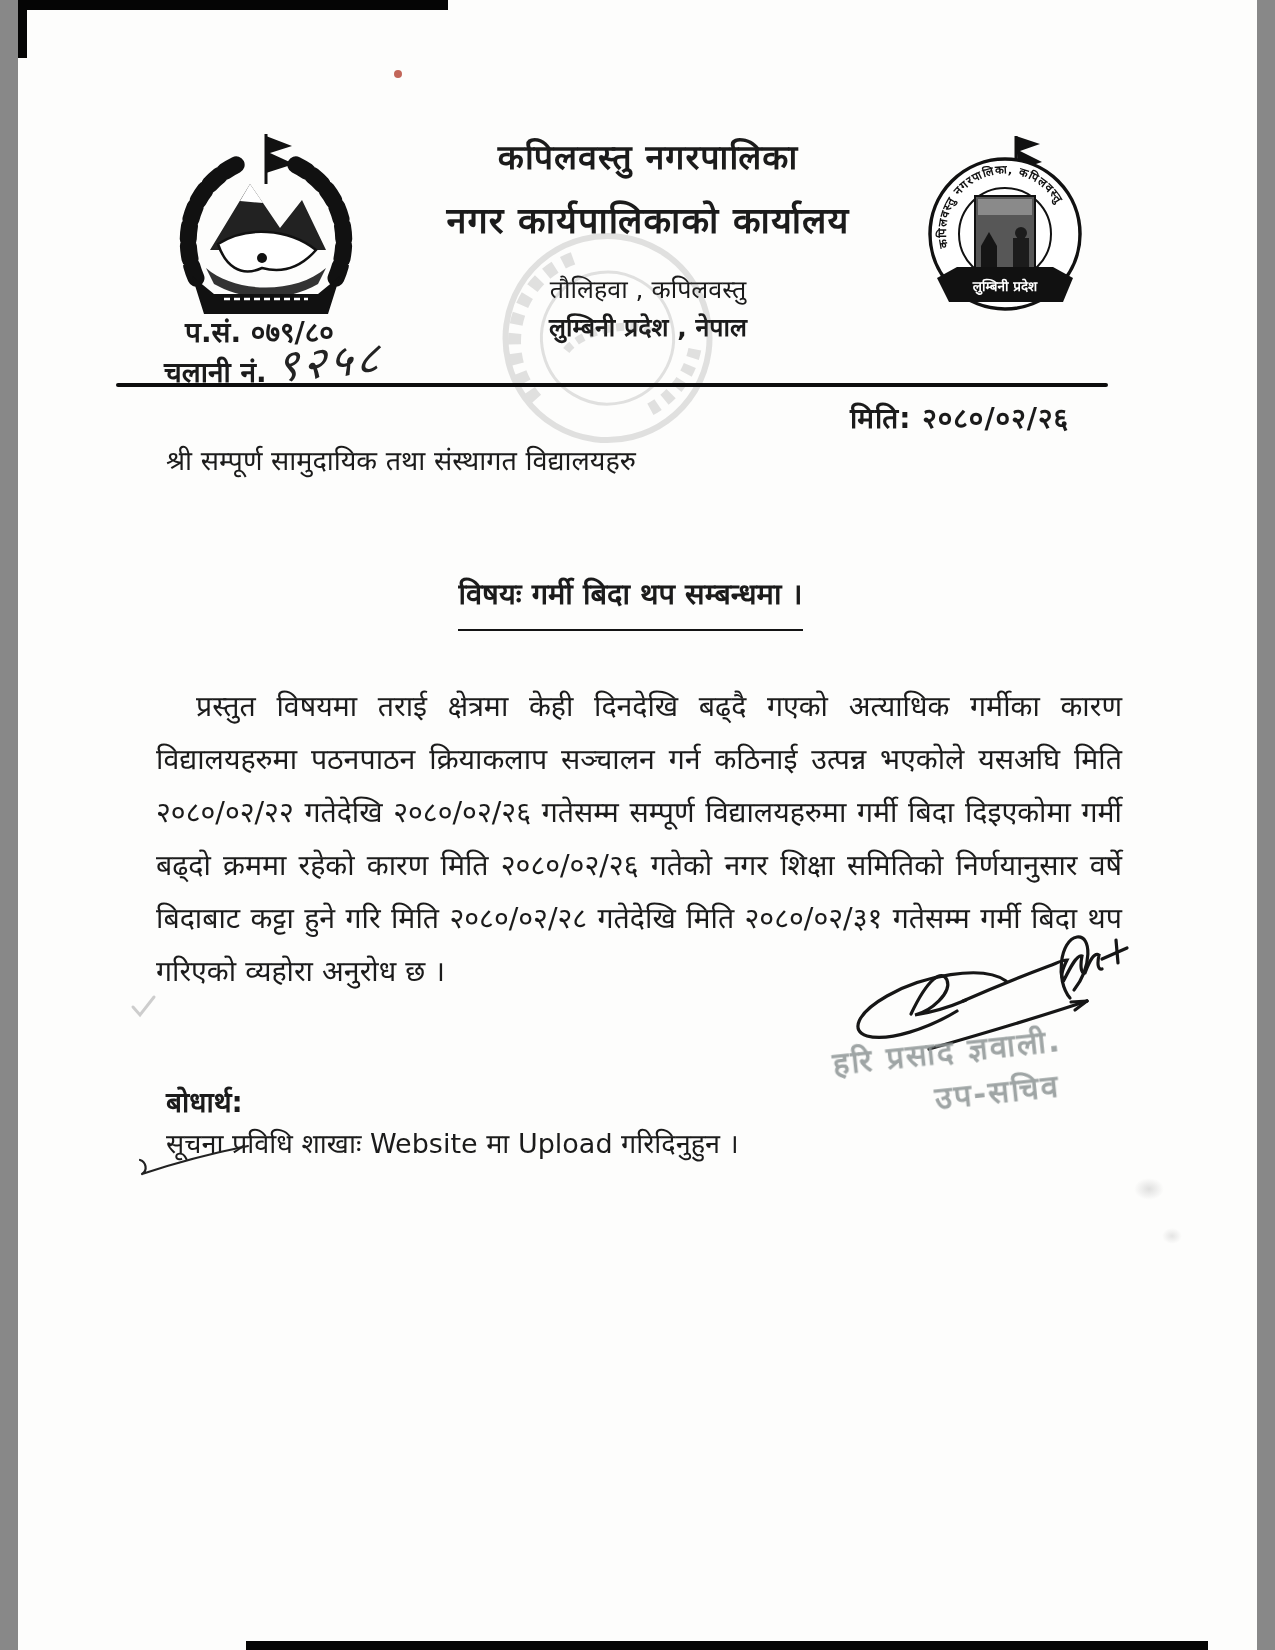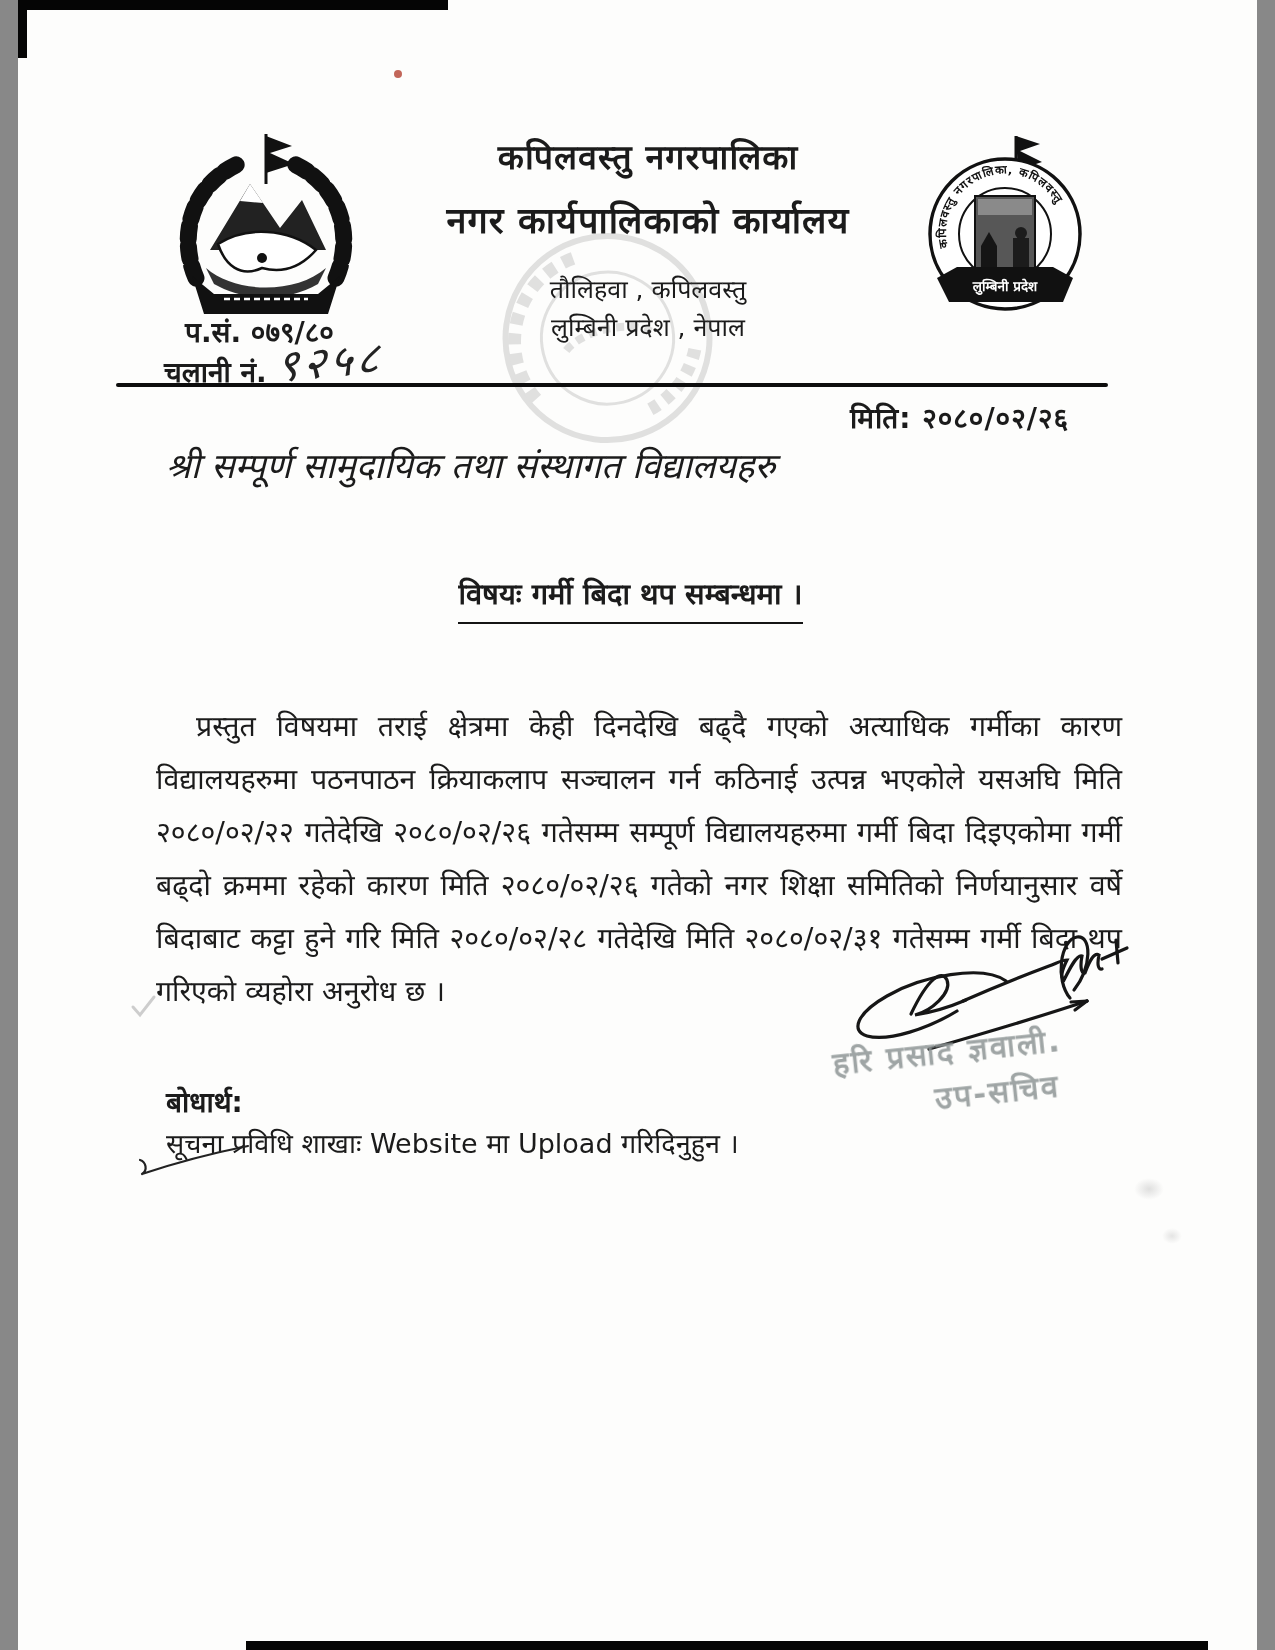--- a/index.html
+++ b/index.html
@@ -13,40 +13,40 @@
 
   
   .bar { background:#050505; }
   .smudge { border-radius:50%; background:radial-gradient(#9a9a9a,transparent 70%); }
 
   
   .lh-center { left:330px; top:133px; width:600px; text-align:center; }
   .lh-muni   { font-size:34px; font-weight:600; letter-spacing:1px; }
   .lh-office { font-size:36px; font-weight:700; margin-top:16px; letter-spacing:1px; }
   .lh-addr1  { font-size:25px; margin-top:27px; font-weight:500; }
-  .lh-addr2  { font-size:25px; margin-top:4px;  font-weight:400; }
+  .lh-addr2  { font-size:25px; margin-top:4px;  font-weight:700; }
 
   .refline   { font-size:28px; font-weight:600; }
   .handwritten {
     font-size:44px; font-style:italic; font-weight:500; color:#232323;
     transform:rotate(-5deg) skewX(-8deg); letter-spacing:4px;
   }
 
   .rule { background:#0d0d0d; border-radius:2px; }
   .dateline { font-size:28px; font-weight:600; letter-spacing:1px;text-align:center; }
-  .addressee { font-size:35px; font-weight:500;font-style:italic; }
+  .addressee { font-size:27px; font-weight:500; }
 
   .subject-wrap { left:-25px; top:573px; width:1275px; text-align:center; }
   .subject {
     display:inline-block; font-size:29px; font-weight:600;
-    border-bottom:2.5px solid #141414; padding-bottom:10px;
+    border-bottom:2.5px solid #141414; padding-bottom:17px;
   }
 
   .bodytext {
-    left:138px; top:700px; width:966px;
+    left:138px; top:680px; width:966px;
     font-size:28.5px; line-height:53px; text-align:justify; text-indent:40px;
     font-weight:500;
   }
 
   .gray-stamp {
     left:816px; top:1024px; width:340px;
     color:#8f9696; font-weight:700; font-size:31px; letter-spacing:2px;
     transform:rotate(-6deg); opacity:.85; filter:blur(.4px);
   }
   .gray-stamp .line2 { margin-left:98px; margin-top:3px; }

